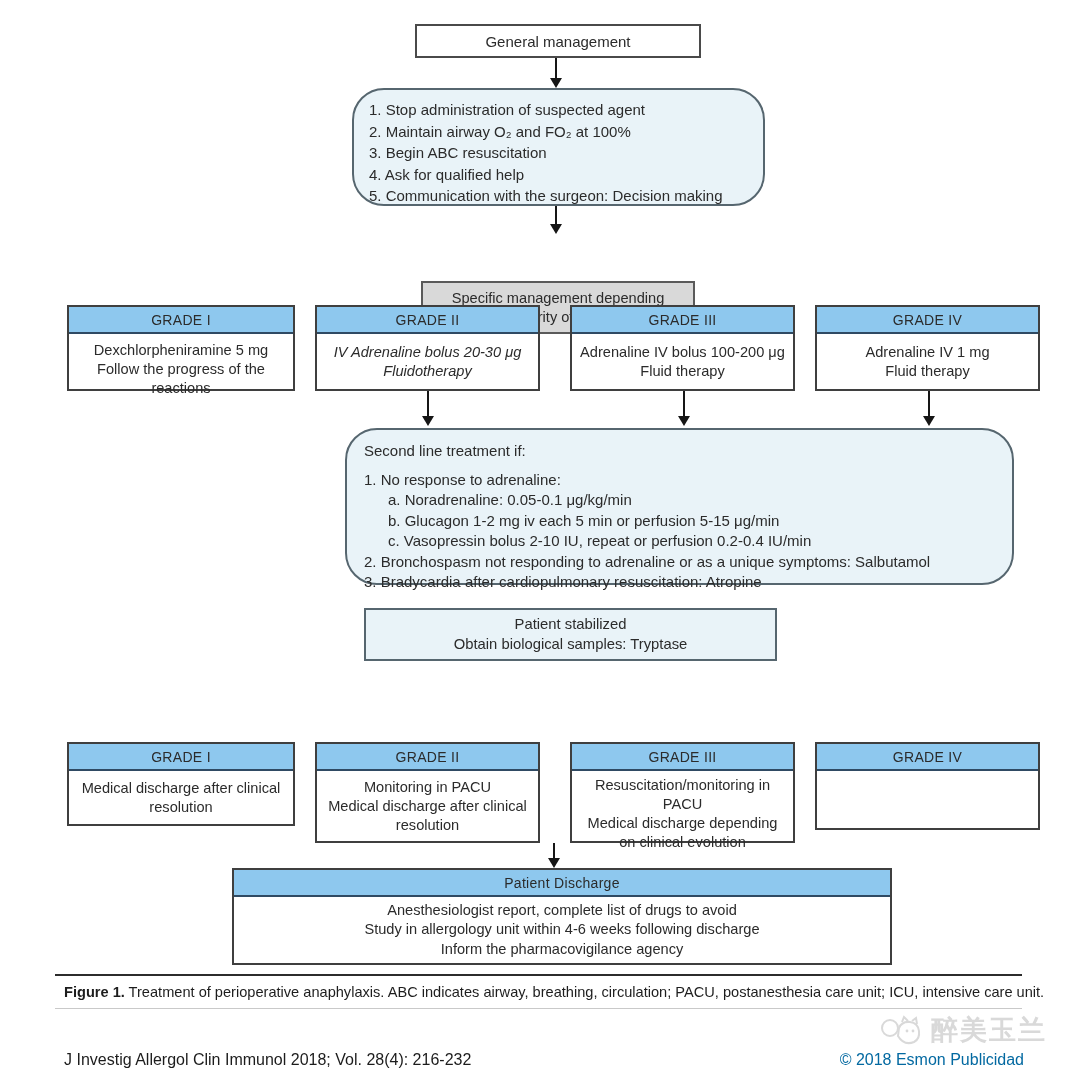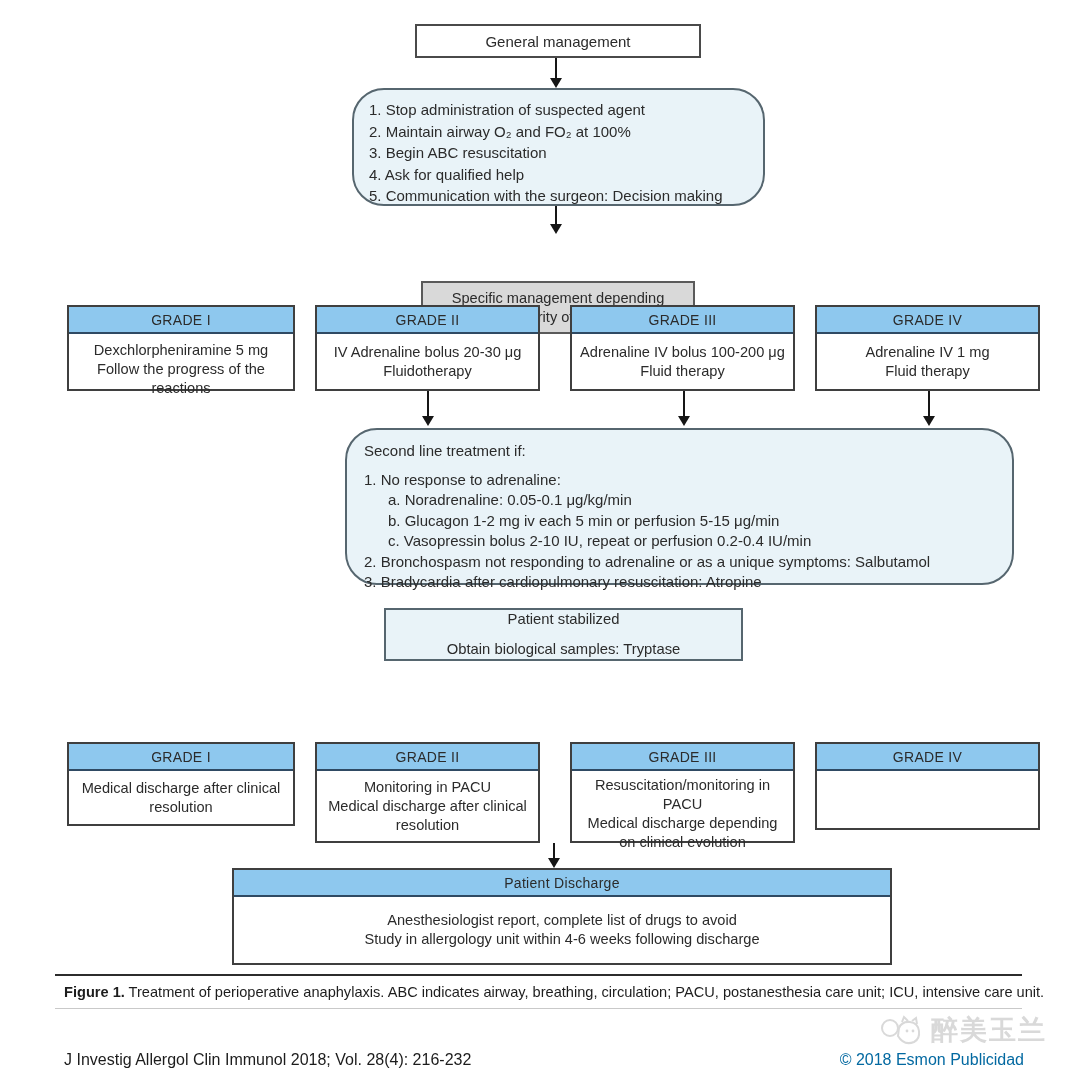--- a/index.html
+++ b/index.html
@@ -65,21 +65,21 @@
 
   <div class="grade" style="left:67px;top:305px;width:228px;height:86px;">
     <div class="hdr">GRADE I</div>
     <div class="bdy" style="height:55px;margin-top:8px;">
       <div>Dexchlorpheniramine 5 mg</div>
       <div>Follow the progress of the reactions</div>
     </div>
   </div>
   <div class="grade" style="left:315px;top:305px;width:225px;height:86px;">
     <div class="hdr">GRADE II</div>
-    <div class="bdy" style="height:55px;">
+    <div class="bdy" style="height:55px;font-style:italic;">
       <div>IV Adrenaline bolus 20-30 μg</div>
       <div>Fluidotherapy</div>
     </div>
   </div>
   <div class="grade" style="left:570px;top:305px;width:225px;height:86px;">
     <div class="hdr">GRADE III</div>
     <div class="bdy" style="height:55px;">
       <div>Adrenaline IV bolus 100-200 μg</div>
       <div>Fluid therapy</div>
     </div>
@@ -108,21 +108,21 @@
   <div class="box panel-blue listbox" style="left:345px;top:428px;width:669px;height:157px;padding:11px 6px 0 17px;line-height:20.5px;">
     <div style="margin-bottom:8px;">Second line treatment if:</div>
     <div>1. No response to adrenaline:</div>
     <div class="indent1">a. Noradrenaline:  0.05-0.1 μg/kg/min</div>
     <div class="indent1">b. Glucagon 1-2 mg iv each 5 min or perfusion 5-15 μg/min</div>
     <div class="indent1">c. Vasopressin bolus 2-10 IU, repeat or perfusion 0.2-0.4 IU/min</div>
     <div>2. Bronchospasm not responding to adrenaline or as a unique symptoms: Salbutamol</div>
     <div>3. Bradycardia after cardiopulmonary resuscitation: Atropine</div>
   </div>
 
-  <div class="box panel-blue center" style="left:384px;top:608px;width:359px;height:53px;font-size:14.8px;line-height:19.5px;justify-content:space-between;">
+  <div class="box panel-blue center" style="left:364px;top:608px;width:413px;height:53px;font-size:14.8px;line-height:19.5px;">
     <div>Patient stabilized</div>
     <div>Obtain biological samples: Tryptase</div>
   </div>
 
 
   <div class="grade" style="left:67px;top:742px;width:228px;height:84px;">
     <div class="hdr">GRADE I</div>
     <div class="bdy" style="height:53px;">
       <div>Medical discharge after clinical</div>
       <div>resolution</div>
@@ -151,20 +151,21 @@
   <div class="arrow" style="left:547px;top:843px;height:25px;">
     <div class="shaft"></div>
     <div class="head"></div>
   </div>
 
   <div class="grade" style="left:232px;top:868px;width:660px;height:97px;">
     <div class="hdr">Patient Discharge</div>
     <div class="bdy" style="height:66px;line-height:19.5px;">
       <div>Anesthesiologist report, complete list of drugs to avoid</div>
       <div>Study in allergology unit within 4-6 weeks following discharge</div>
+      <div>Inform the pharmacovigilance agency</div>
     </div>
   </div>
 
   <div class="divider" style="left:55px;top:974px;width:967px;height:2px;"></div>
   <div class="caption" style="left:64px;top:984px;">
     <b>Figure 1.</b><span> Treatment of perioperative anaphylaxis. ABC indicates airway, breathing, circulation; PACU, postanesthesia care unit; ICU, intensive care unit.</span>
   </div>
   <div class="divider" style="left:55px;top:1008px;width:967px;height:1px;background:#c9c9c9;"></div>
 
   <div class="watermark" style="left:878px;top:1012px;gap:9px;">

